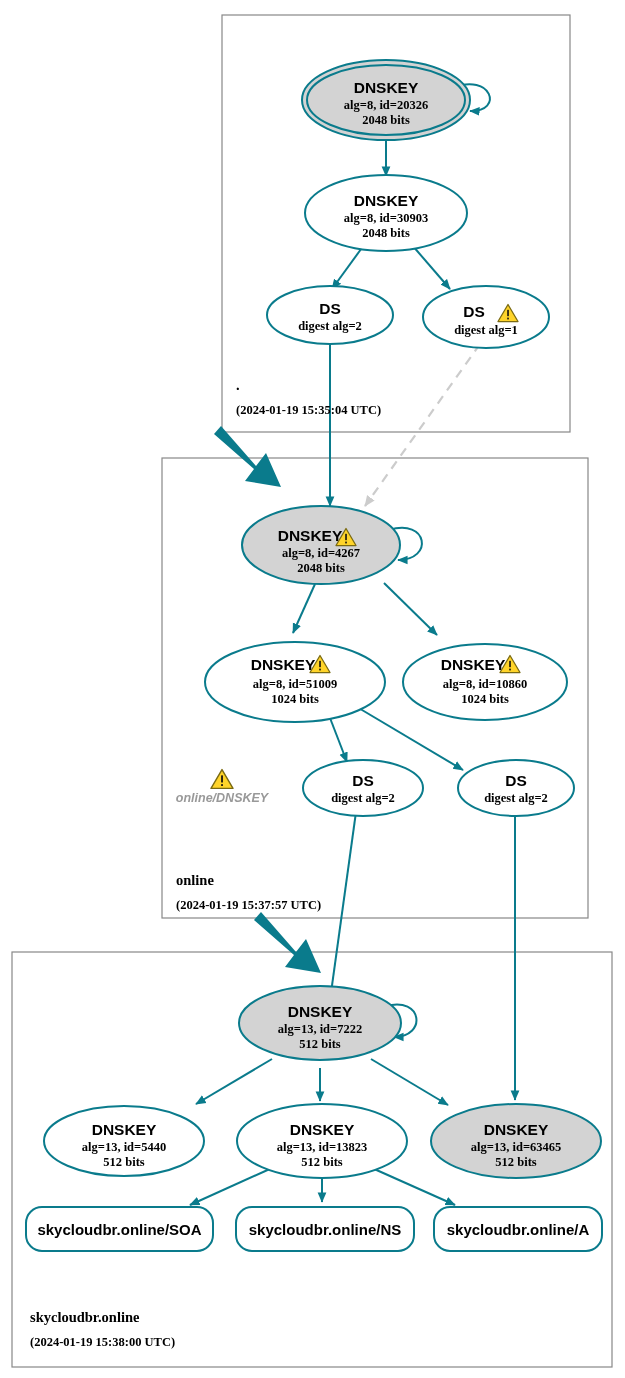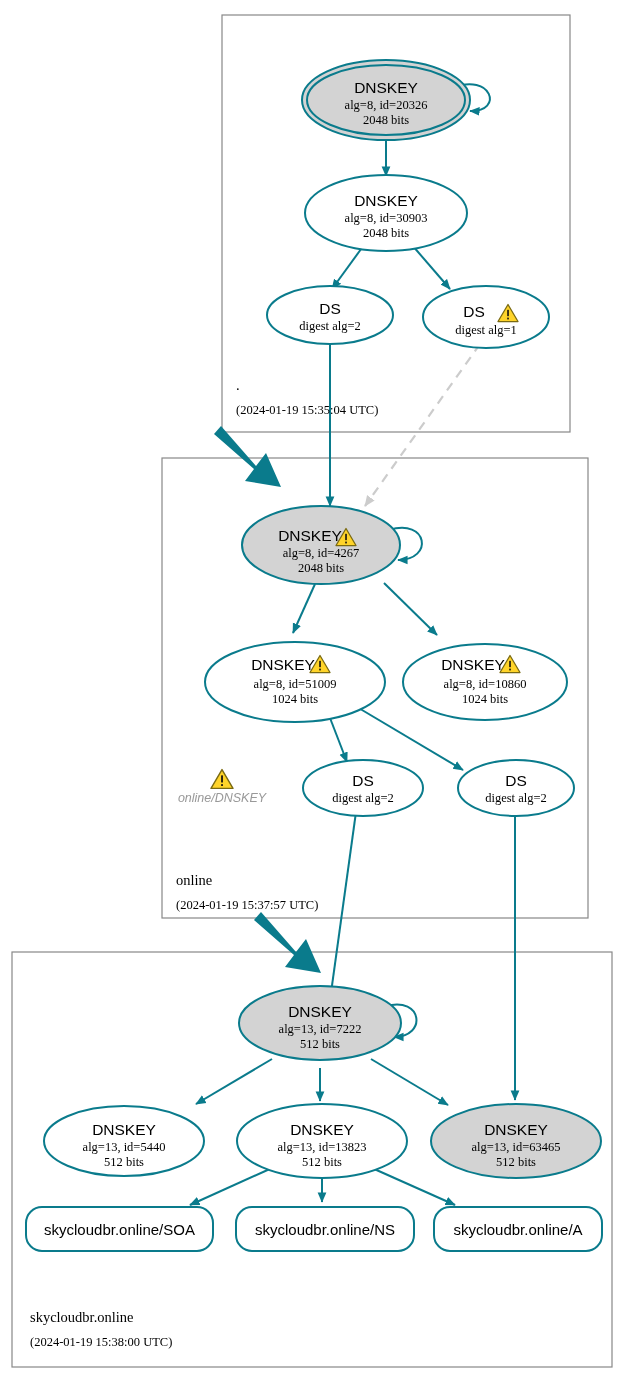--- a/index.html
+++ b/index.html
@@ -9,20 +9,21 @@
   }
   body {
     font-family: "Liberation Sans", sans-serif;
   }
   #stage {
     position: relative;
     width: 625px;
     height: 1378px;
     background: #ffffff;
     overflow: hidden;
+    font-weight: bold;
   }
   svg#graph {
     position: absolute;
     left: 0;
     top: 0;
     width: 625px;
     height: 1378px;
   }
   .zone-box {
     fill: none;

